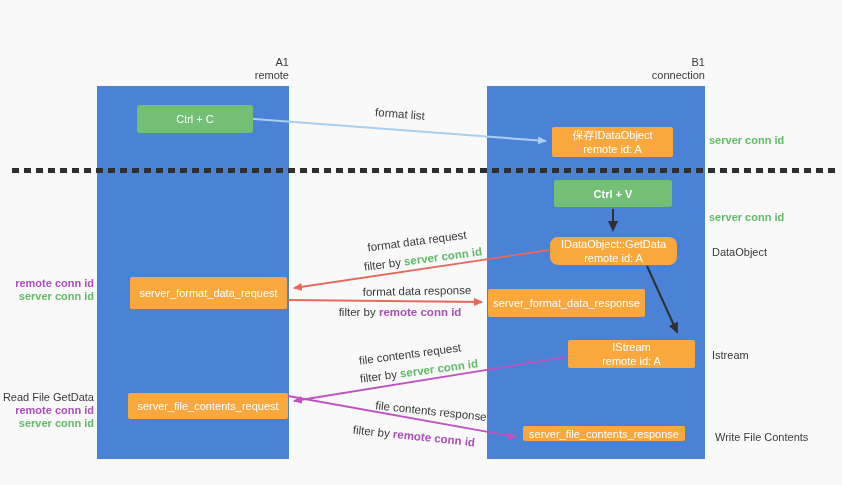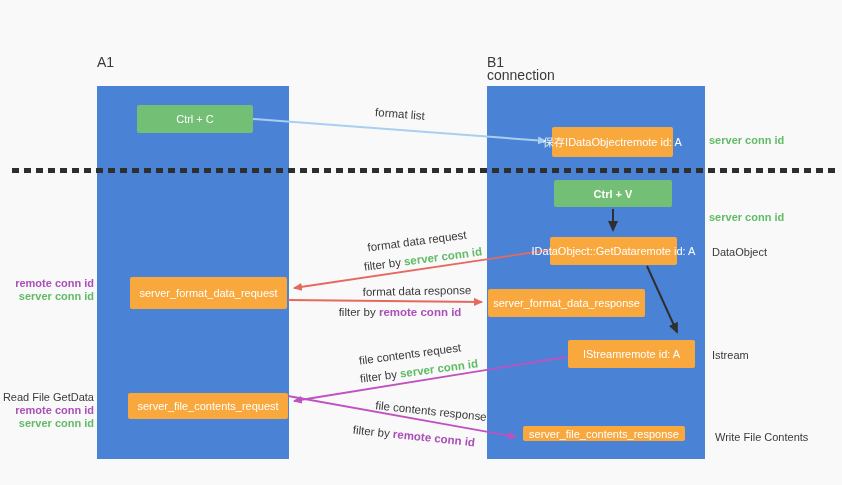--- a/index.html
+++ b/index.html
@@ -2,47 +2,48 @@
 <html><head>
 <meta charset="utf-8">
 <style>
   html,body { margin:0; padding:0; background:#f9f9fa; }
   .canvas {
     position:relative; width:842px; height:485px; overflow:hidden;
     font-family:"Liberation Sans", sans-serif; color:#3a3a3a;
   }
   .title { position:absolute; top:8px; left:0; width:100%; text-align:center;
            font-size:16px; line-height:20px; color:#2d2d2d; letter-spacing:0.3px; }
-  .lane-header { position:absolute; top:56px; text-align:left; font-size:14px;
+  .lane-header { position:absolute; top:56px; text-align:right; font-size:11px;
                  line-height:13px; color:#3a3a3a; }
   .lane { position:absolute; top:86px; height:373px; background:#4a83d6; }
   .dotline { position:absolute; left:12px; top:168px; width:828px; height:5px;
              background:repeating-linear-gradient(90deg,#2e2e2e 0 7px,transparent 7px 12px); }
   .arrows { position:absolute; left:0; top:0; pointer-events:none; }
   .box { position:absolute; display:flex; align-items:center; justify-content:center;
          color:#fff; font-size:11px; border-radius:2px; white-space:nowrap; }
   .box.green  { background:#72bf75; }
   .box.orange { background:#f8a83d; }
-  .box.two { line-height:14px; }
+  .box.two { flex-direction:column; line-height:14px; }
   .flabel { position:absolute; font-size:11.5px; color:#3a3a3a; text-align:center;
             white-space:nowrap; }
   .side { position:absolute; font-size:11px; white-space:nowrap; }
   .side.stack { line-height:13px; text-align:right; }
   .green-id  { color:#62bb66; font-weight:bold; }
   .purple-id { color:#ab4fb8; font-weight:bold; }
   .plain { color:#3a3a3a; font-weight:normal; }
 </style>
 </head>
 <body>
 
 <div class="canvas">
 
 
   <div class="lane-header" style="left:97px;width:192px;">
     <div>A1</div>
+    <div>remote</div>
   </div>
   <div class="lane-header" style="left:487px;width:218px;">
     <div>B1</div>
     <div>connection</div>
   </div>
 
   <div class="lane" style="left:97px;width:192px;"></div>
   <div class="lane" style="left:487px;width:218px;"></div>
 
   <div class="dotline"></div>
@@ -74,21 +75,21 @@
   <div class="box green" style="left:137px;top:105px;width:116px;height:28px;">
     <span>Ctrl + C</span>
   </div>
   <div class="box green" style="left:554px;top:180px;width:118px;height:27px;font-weight:bold;">
     <span>Ctrl + V</span>
   </div>
   <div class="box orange two" style="left:552px;top:127px;width:121px;height:30px;">
     <span>保存IDataObject</span>
     <span>remote id: A</span>
   </div>
-  <div class="box orange two" style="left:550px;top:237px;width:127px;height:28px;">
+  <div class="box orange two" style="left:550px;top:237px;width:127px;height:28px;border-radius:8px;">
     <span>IDataObject::GetData</span>
     <span>remote id: A</span>
   </div>
   <div class="box orange two" style="left:568px;top:340px;width:127px;height:28px;">
     <span>IStream</span>
     <span>remote id: A</span>
   </div>
   <div class="box orange" style="left:130px;top:277px;width:157px;height:32px;">
     <span>server_format_data_request</span>
   </div>

